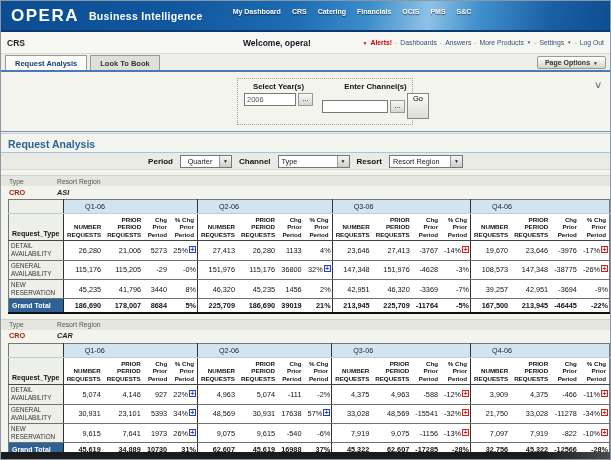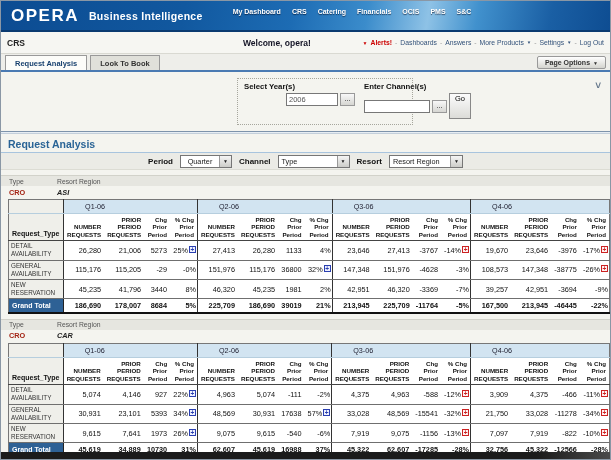--- a/index.html
+++ b/index.html
@@ -41,26 +41,26 @@
     border-radius:2px; cursor:pointer; white-space:nowrap; }
   .page-options .pcaret{ font-size:5px; margin-left:3px; }
 
   
   .content{ position:relative; }
   .collapse-icon{ position:absolute; top:4px; right:9px; font-size:10px; line-height:8px;
     color:#66788c; font-weight:bold; cursor:pointer; }
 
   .prompt-box{ margin:6px 0 0 236px; width:176px; border:1px dotted #a6a69d;
     padding:3px 5px 5px 6px; display:flex; gap:9px; }
-  .prompt-field{ display:flex; flex-direction:column; }
+  .prompt-field{ display:flex; flex-direction:column;align-items:center; }
   .prompt-label{ font-size:7.8px; font-weight:bold; color:#111; margin-bottom:2px; white-space:nowrap; }
   .prompt-row{ display:flex; gap:2px; align-items:center; }
   input.text{ height:13px; border:1px solid #777; font-size:7.5px; color:#555;
     padding:0 2px; font-family:"Liberation Sans",sans-serif; }
-  .year-input{ width:52px;margin-left:42px; }
+  .year-input{ width:52px; }
   .channel-input{ width:66px; }
   .dots-btn{ width:15px; height:13px; background:linear-gradient(#f8f8f8,#d6d6d2);
     border:1px solid #999; font-size:7px; line-height:9px; text-align:center; cursor:pointer; }
   .go-btn{ height:26px; background:linear-gradient(#fcfcfc,#dcdcd8); border:1px solid #888;
     font-size:7.5px; padding:0 5px; cursor:pointer; }
 
   .divider{ margin-top:6px; height:3px; border-top:1px solid #7d93ab; border-bottom:1px solid #c3cfdb; background:#e7edf3; }
 
   .heading{ margin:4px 0 0 7px; font-size:10.5px; font-weight:bold; color:#2a6496; }
   .heading-rule{ margin-top:2px; height:1px; background:#a8c4de; }
@@ -299,21 +299,21 @@
                 <td class="num pct neg">-26%<span class="flag down">+</span></td>
               </tr>
               <tr class="data-row">
                 <td class="label">NEW RESERVATION</td>
                 <td class="num group-start">45,235</td>
                 <td class="num">41,796</td>
                 <td class="num">3440</td>
                 <td class="num pct">8%</td>
                 <td class="num group-start">46,320</td>
                 <td class="num">45,235</td>
-                <td class="num">1981</td>
+                <td class="num">1456</td>
                 <td class="num pct">2%</td>
                 <td class="num group-start">42,951</td>
                 <td class="num">46,320</td>
                 <td class="num neg">-3369</td>
                 <td class="num pct neg">-7%</td>
                 <td class="num group-start">39,257</td>
                 <td class="num">42,951</td>
                 <td class="num neg">-3694</td>
                 <td class="num pct neg">-9%</td>
               </tr>

